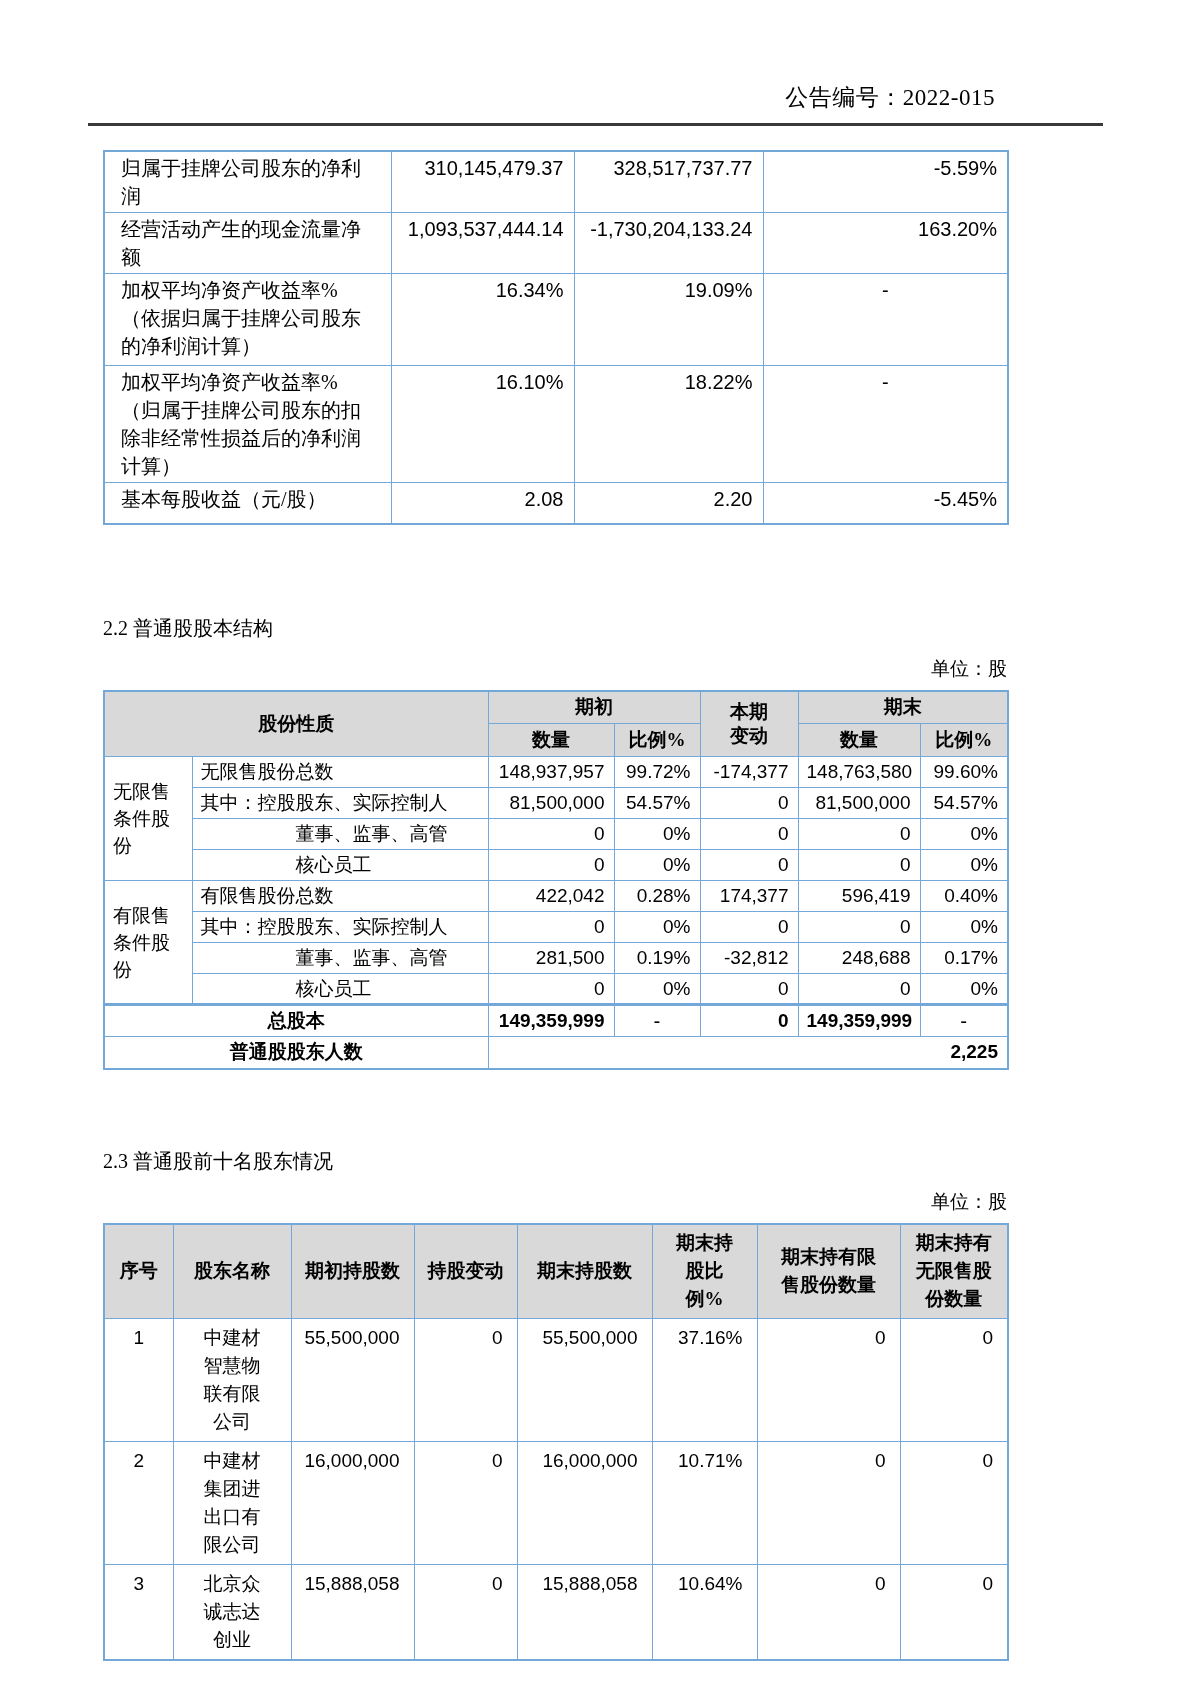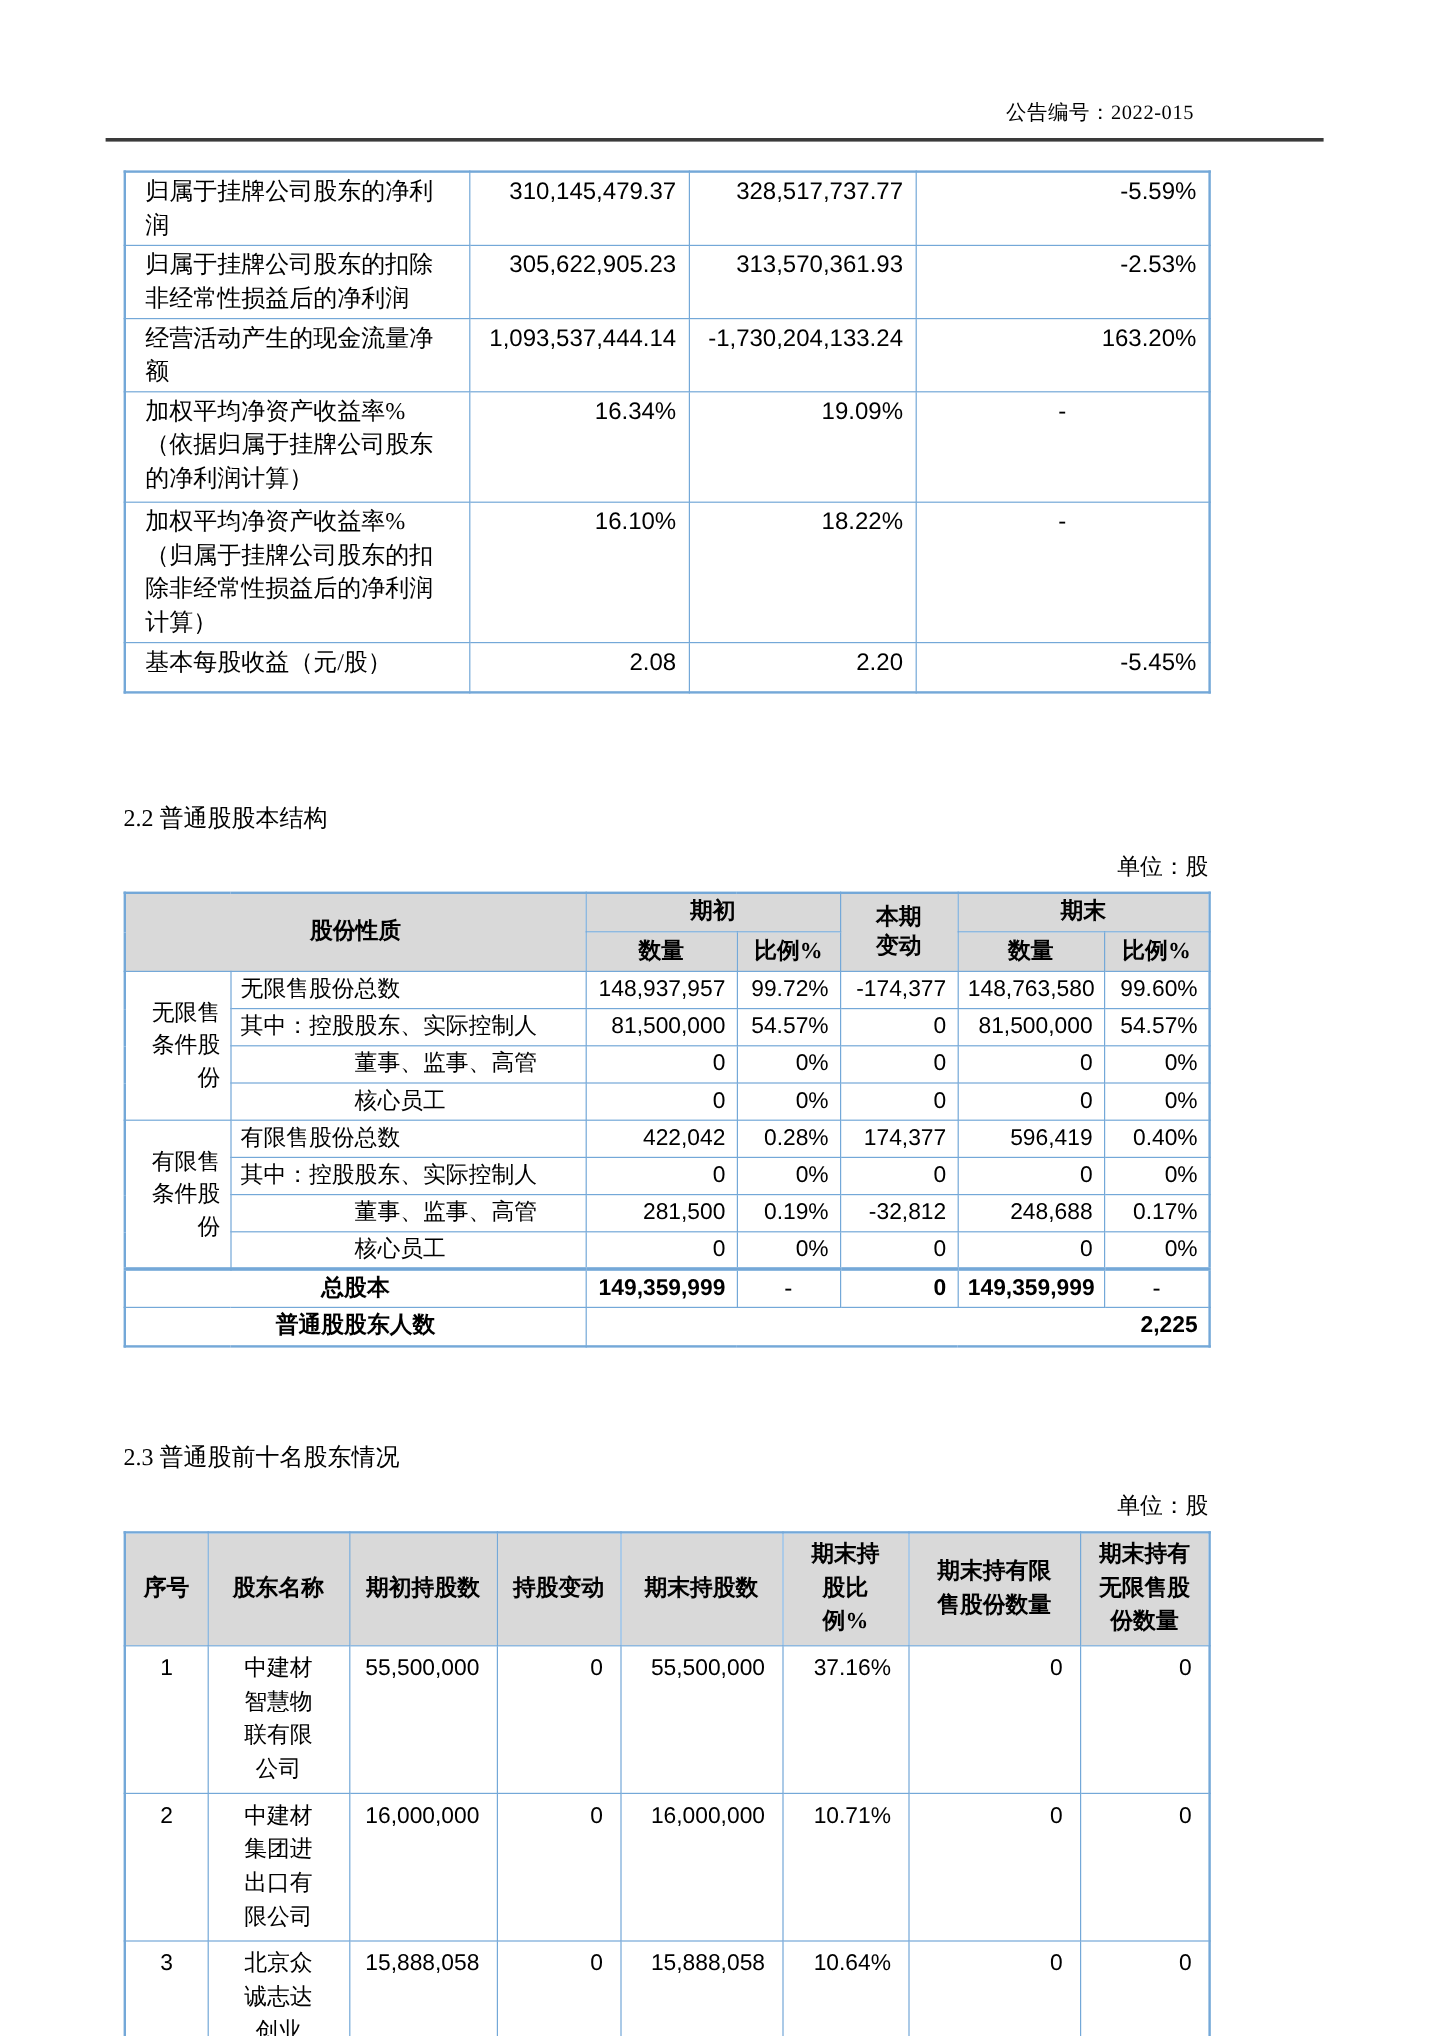--- a/index.html
+++ b/index.html
@@ -9,21 +9,21 @@
   }
   *{margin:0;padding:0;box-sizing:border-box;}
   html,body{background:#ffffff;}
   body{
     width:1200px;height:1697px;
     font-family:"Liberation Serif","DejaVu Serif",serif;
     color:#000;
   }
   .page{position:relative;width:1200px;height:1697px;overflow:hidden;background:#fff;}
 
-  .doc-number{margin-top:82px;text-align:right;padding-right:205px;font-size:17px;letter-spacing:0.5px;}
+  .doc-number{margin-top:82px;text-align:right;padding-right:205px;font-size:23px;letter-spacing:0.5px;}
   .rule{margin:10px 97px 0 88px;height:3px;background:var(--rule);}
 
   table{border-collapse:collapse;table-layout:fixed;margin-left:103px;border:2px solid var(--border);}
   td,th{border:1px solid var(--border);overflow:hidden;}
   .num{font-family:"Liberation Sans","DejaVu Sans",sans-serif;text-align:right;}
   .ctr{text-align:center;}
 
   
   .t1{margin-top:24px;width:904px;}
   .t1 td{vertical-align:top;font-size:20px;line-height:28px;padding:2px 10px;}
@@ -32,21 +32,21 @@
   
   .section-heading{margin-left:103px;font-size:20px;font-weight:400;}
   .mt-a{margin-top:90px;}
   .mt-b{margin-top:78px;}
   .unit-label{text-align:right;margin-right:193px;margin-top:14px;font-size:19px;}
 
   .t2{margin-top:8px;width:904px;font-size:19px;}
   .t2 th{background:var(--fill);font-weight:700;text-align:center;vertical-align:middle;height:33px;line-height:24px;padding:0 6px;}
   .t2 th.th-chg{padding:0 21px;}
   .t2 td{height:31px;line-height:24px;padding:1px 8px;vertical-align:middle;}
-  .t2 td.grp{text-align:right;line-height:27px;}
+  .t2 td.grp{text-align:left;line-height:27px;}
   .t2 td.indent{padding-left:103px;}
   .t2 td.num{padding-right:9px;}
   .t2 tr.total td{font-weight:700;height:32px;}
   .t2 tr.total-first td{border-top:3px solid var(--border);}
   .t2 td.num.bold,.t2 tr.total td.num{font-family:"Liberation Sans","DejaVu Sans",sans-serif;}
 
   
   .t3{margin-top:8px;width:904px;font-size:19px;}
   .t3 th{background:var(--fill);font-weight:700;text-align:center;vertical-align:middle;height:95px;line-height:28px;padding:0 10px;}
   .t3 th.th-pct{padding:0 16px;}
@@ -73,26 +73,20 @@
         <col style="width:245px">
       </colgroup>
     <tbody>
       <tr style="height:60px">
         <td class="lbl">归属于挂牌公司股东的净利润</td>
         <td class="num">310,145,479.37</td>
         <td class="num">328,517,737.77</td>
         <td class="num">-5.59%</td>
       </tr>
       <tr style="height:57px">
-        <td class="lbl">归属于挂牌公司股东的扣除非经常性损益后的净利润</td>
-        <td class="num">305,622,905.23</td>
-        <td class="num">313,570,361.93</td>
-        <td class="num">-2.53%</td>
-      </tr>
-      <tr style="height:57px">
         <td class="lbl">经营活动产生的现金流量净额</td>
         <td class="num">1,093,537,444.14</td>
         <td class="num">-1,730,204,133.24</td>
         <td class="num">163.20%</td>
       </tr>
       <tr style="height:92px">
         <td class="lbl">加权平均净资产收益率%（依据归属于挂牌公司股东的净利润计算）</td>
         <td class="num">16.34%</td>
         <td class="num">19.09%</td>
         <td class="num ctr">-</td>

